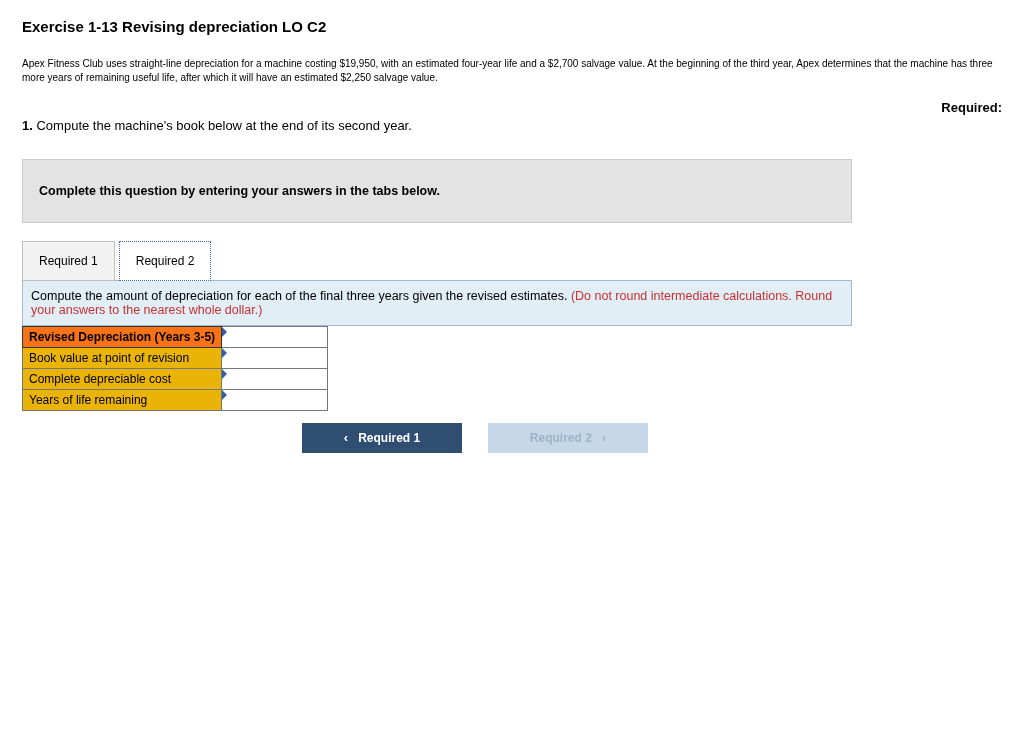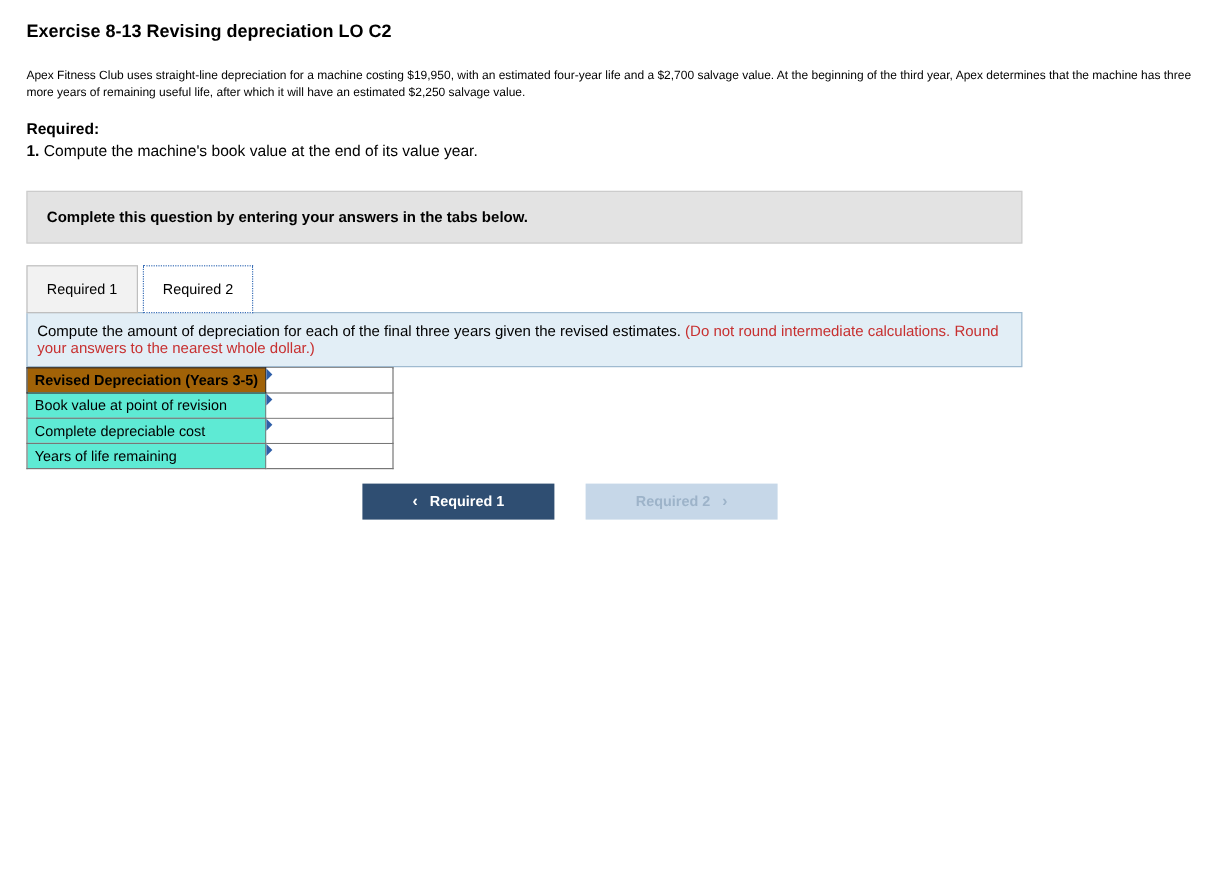--- a/index.html
+++ b/index.html
@@ -19,36 +19,37 @@
   }
   .body-text {
     font-size: 10px;
     line-height: 1.35;
     margin-bottom: 16px;
     max-width: 980px;
   }
   .required-label {
     font-weight: bold;
     margin-bottom: 2px;
+    text-align: right;
   }
   .req-list {
     font-size: 13px;
     line-height: 1.35;
     margin-bottom: 24px;
   }
   .req-list .num {
     font-weight: bold;
   }
   .panel {
     width: 830px;
   }
   .instruction-bar {
     background: #e3e3e3;
     border: 1px solid #ccc;
-    padding: 14px 16px;
+    padding: 24px 16px;
     font-size: 12.5px;
     font-weight: bold;
   }
   .tabs-row {
     display: flex;
     margin-top: 18px;
   }
   .tab {
     border: 1px solid #bfbfbf;
     background: #f2f2f2;
@@ -77,24 +78,24 @@
   }
   .calc-table {
     border-collapse: collapse;
     margin-top: 0;
   }
   .calc-table th, .calc-table td {
     border: 1px solid #777;
     font-size: 12px;
     padding: 3px 6px;
     text-align: left;
-    background: #5eead4;
+    background: #eab308;
   }
   .calc-table th.header {
-    background: #a16207;
+    background: #f97316;
     color: #000;
     font-weight: bold;
     border: 1px solid #333;
   }
   .calc-table td.input-cell {
     background: #fff;
     width: 105px;
     position: relative;
     padding: 0;
   }
@@ -145,27 +146,27 @@
     color: #9db3c9;
     cursor: default;
   }
   .chev {
     font-size: 13px;
   }
 </style>
 </head>
 <body>
 
-<div class="title">Exercise 8-13 Revising depreciation LO C2</div>
+<div class="title">Exercise 1-13 Revising depreciation LO C2</div>
 
 <div class="body-text">Apex Fitness Club uses straight-line depreciation for a machine costing $19,950, with an estimated four-year life and a $2,700 salvage value. At the beginning of the third year, Apex determines that the machine has three more years of remaining useful life, after which it will have an estimated $2,250 salvage value.</div>
 
 <div class="required-label">Required:</div>
 <div class="req-list">
-  <div><span class="num">1.</span> <span>Compute the machine's book value at the end of its value year.</span></div>
+  <div><span class="num">1.</span> <span>Compute the machine's book below at the end of its second year.</span></div>
 </div>
 
 <div class="panel">
   <div class="instruction-bar">Complete this question by entering your answers in the tabs below.</div>
 
   <div class="tabs-row">
     <div class="tab">Required 1</div>
     <div class="tab active">Required 2</div>
   </div>
 

